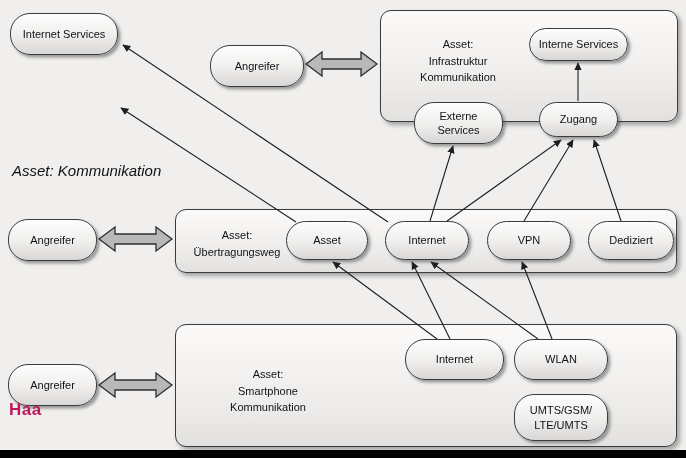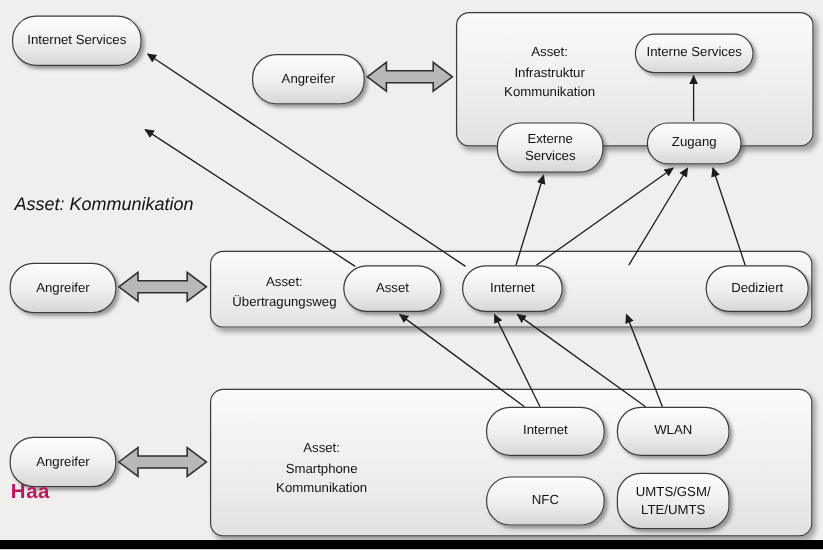--- a/index.html
+++ b/index.html
@@ -78,26 +78,26 @@
   <div class="node" style="left:10px;top:13px;width:106px;height:40px">Internet Services</div>
   <div class="node" style="left:210px;top:45px;width:92px;height:40px">Angreifer</div>
   <div class="node" style="left:414px;top:102px;width:87px;height:40px">Externe
 Services</div>
   <div class="node" style="left:529px;top:28px;width:97px;height:31px">Interne Services</div>
   <div class="node" style="left:539px;top:102px;width:77px;height:33px">Zugang</div>
 
   <div class="node" style="left:8px;top:219px;width:87px;height:40px">Angreifer</div>
   <div class="node" style="left:286px;top:221px;width:80px;height:37px">Asset</div>
   <div class="node" style="left:385px;top:221px;width:82px;height:37px">Internet</div>
+  <div class="node" style="left:487px;top:221px;width:82px;height:37px">VPN</div>
   <div class="node" style="left:588px;top:221px;width:84px;height:37px">Dediziert</div>
 
   <div class="node" style="left:8px;top:364px;width:87px;height:40px">Angreifer</div>
   <div class="node" style="left:405px;top:339px;width:97px;height:39px">Internet</div>
   <div class="node" style="left:514px;top:339px;width:92px;height:39px">WLAN</div>
-  <div class="node" style="left:405px;top:397px;width:97px;height:39px">NFC</div>
   <div class="node" style="left:514px;top:394px;width:92px;height:45px">UMTS/GSM/
 LTE/UMTS</div>
 
   <div class="heading" style="left:12px;top:162px">Asset: Kommunikation</div>
   <div class="watermark" style="left:9px;top:400px">Haa</div>
 
   <div class="bottom-bar"></div>
 </div>
 
 </body></html>

